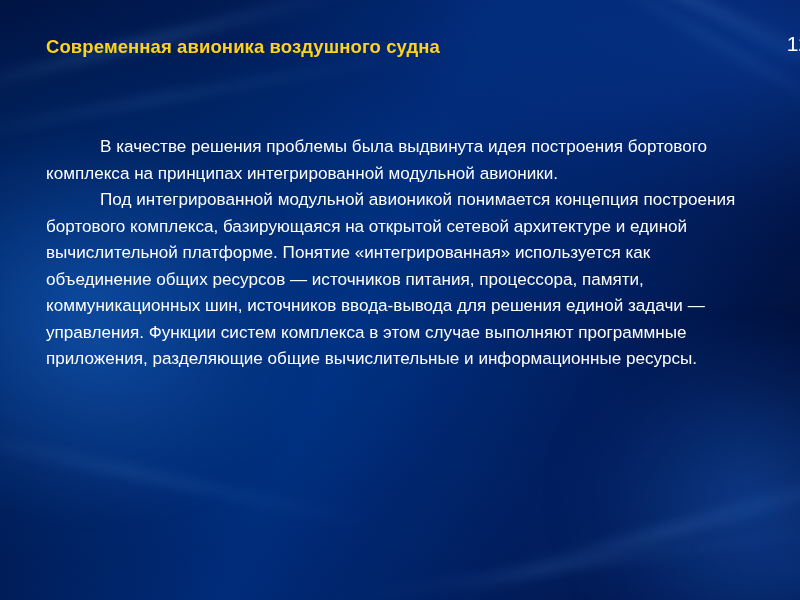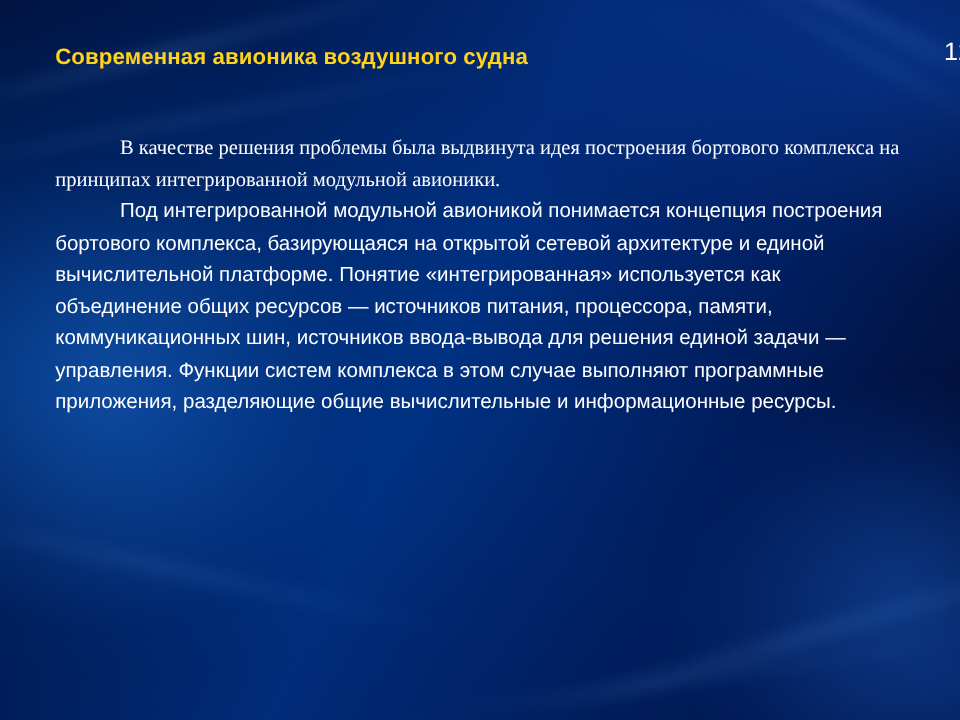--- a/index.html
+++ b/index.html
@@ -82,22 +82,21 @@
     font-size: 17.1px;
     line-height: 26.5px;
   }
   .para {
     margin: 0 0 0 0;
   }
   .para.indent {
     text-indent: 54px;
   }
   .para.gap {
-    margin-top: 18px;
-    font-family: Liberation Serif, serif;
+    margin-top: 42px;
   }
 </style>
 </head>
 <body>
 
 <div class="slide">
   <div class="glow g1"></div>
   <div class="glow g2"></div>
   <div class="streak s1"></div>
   <div class="streak s2"></div>

